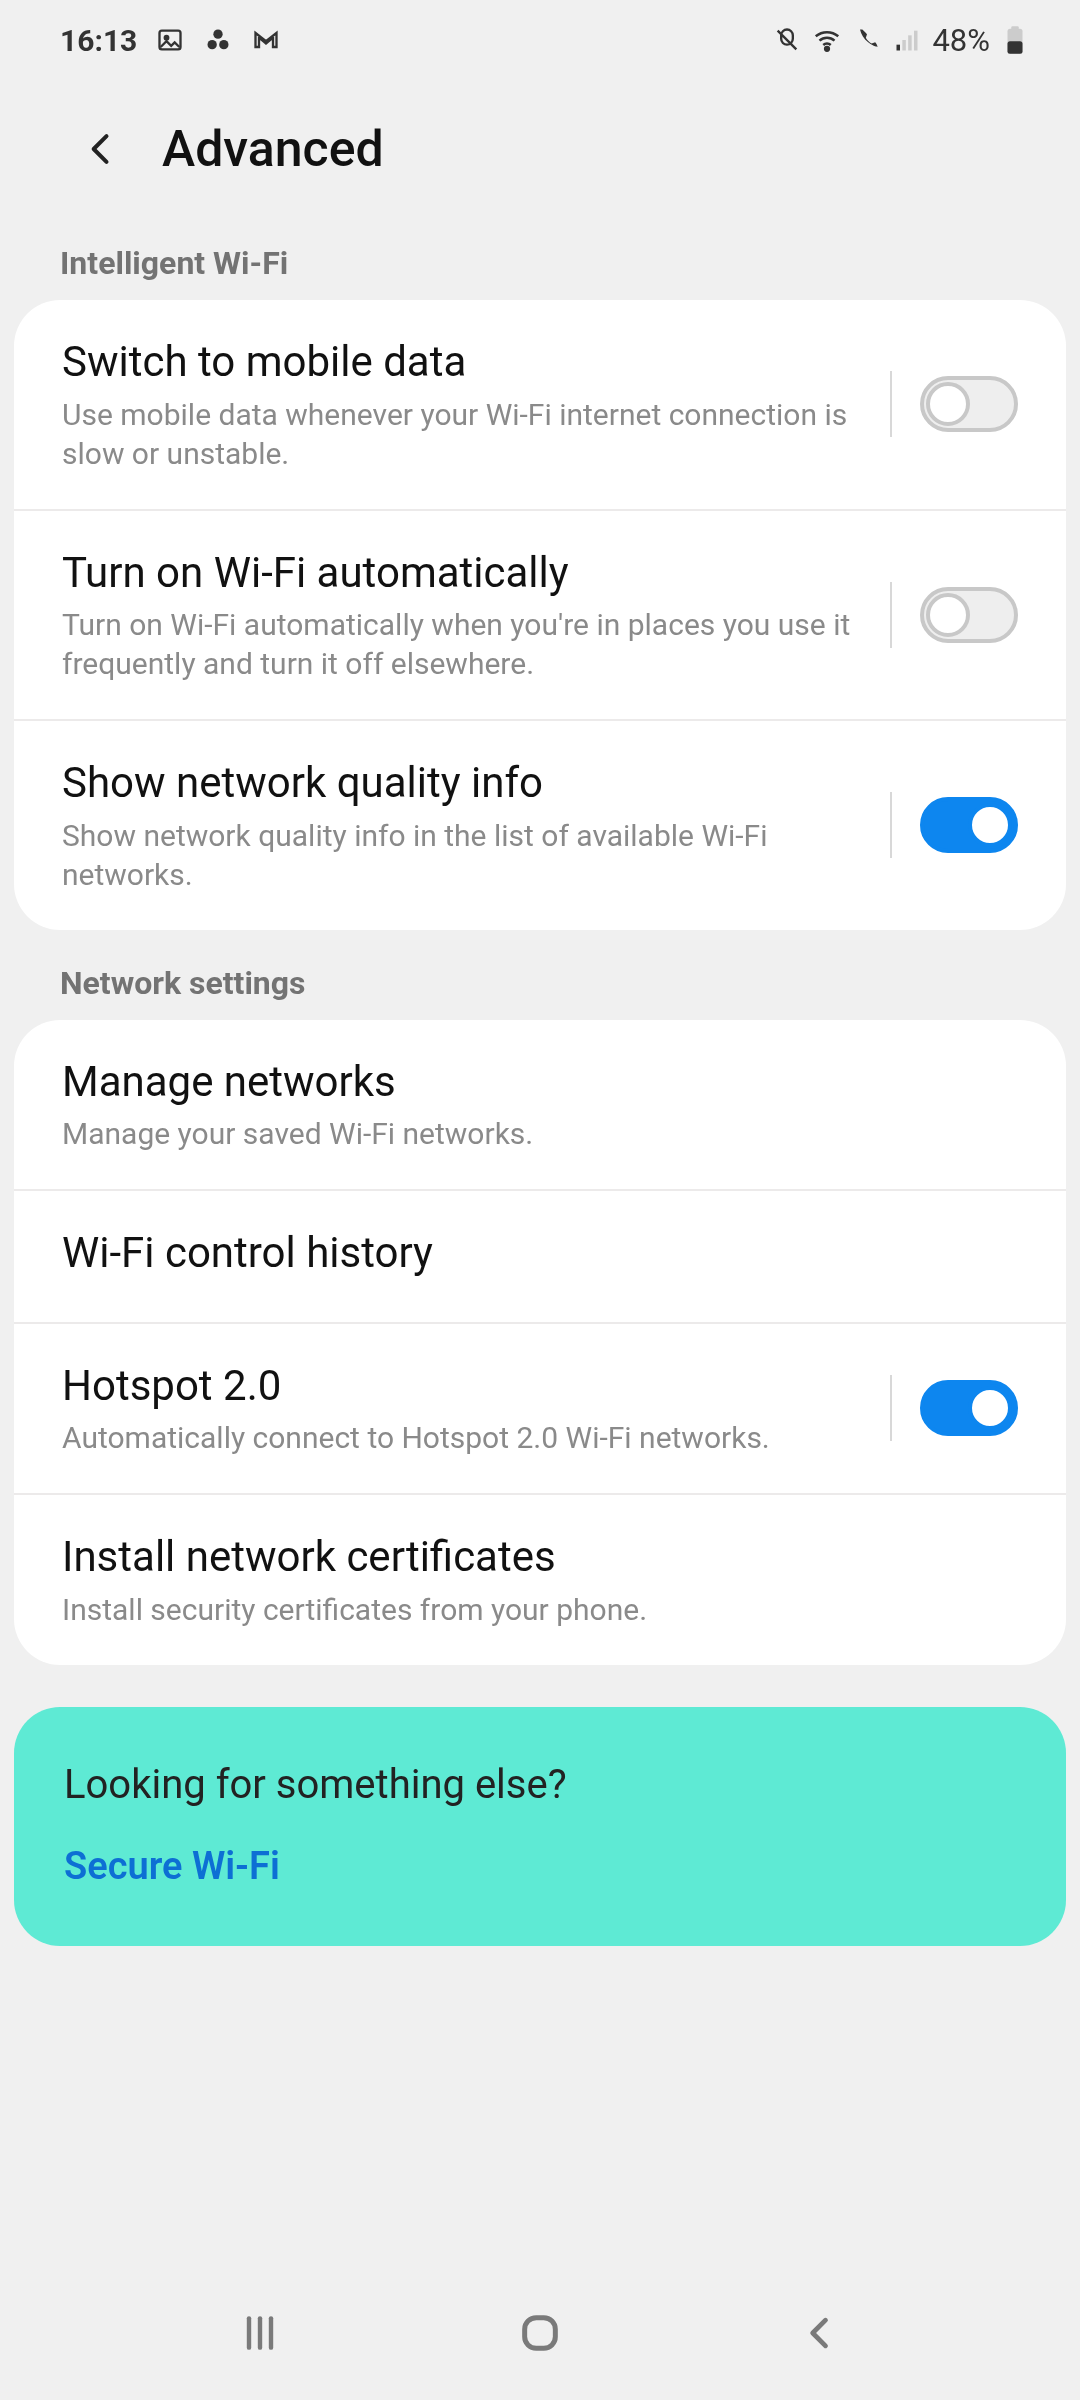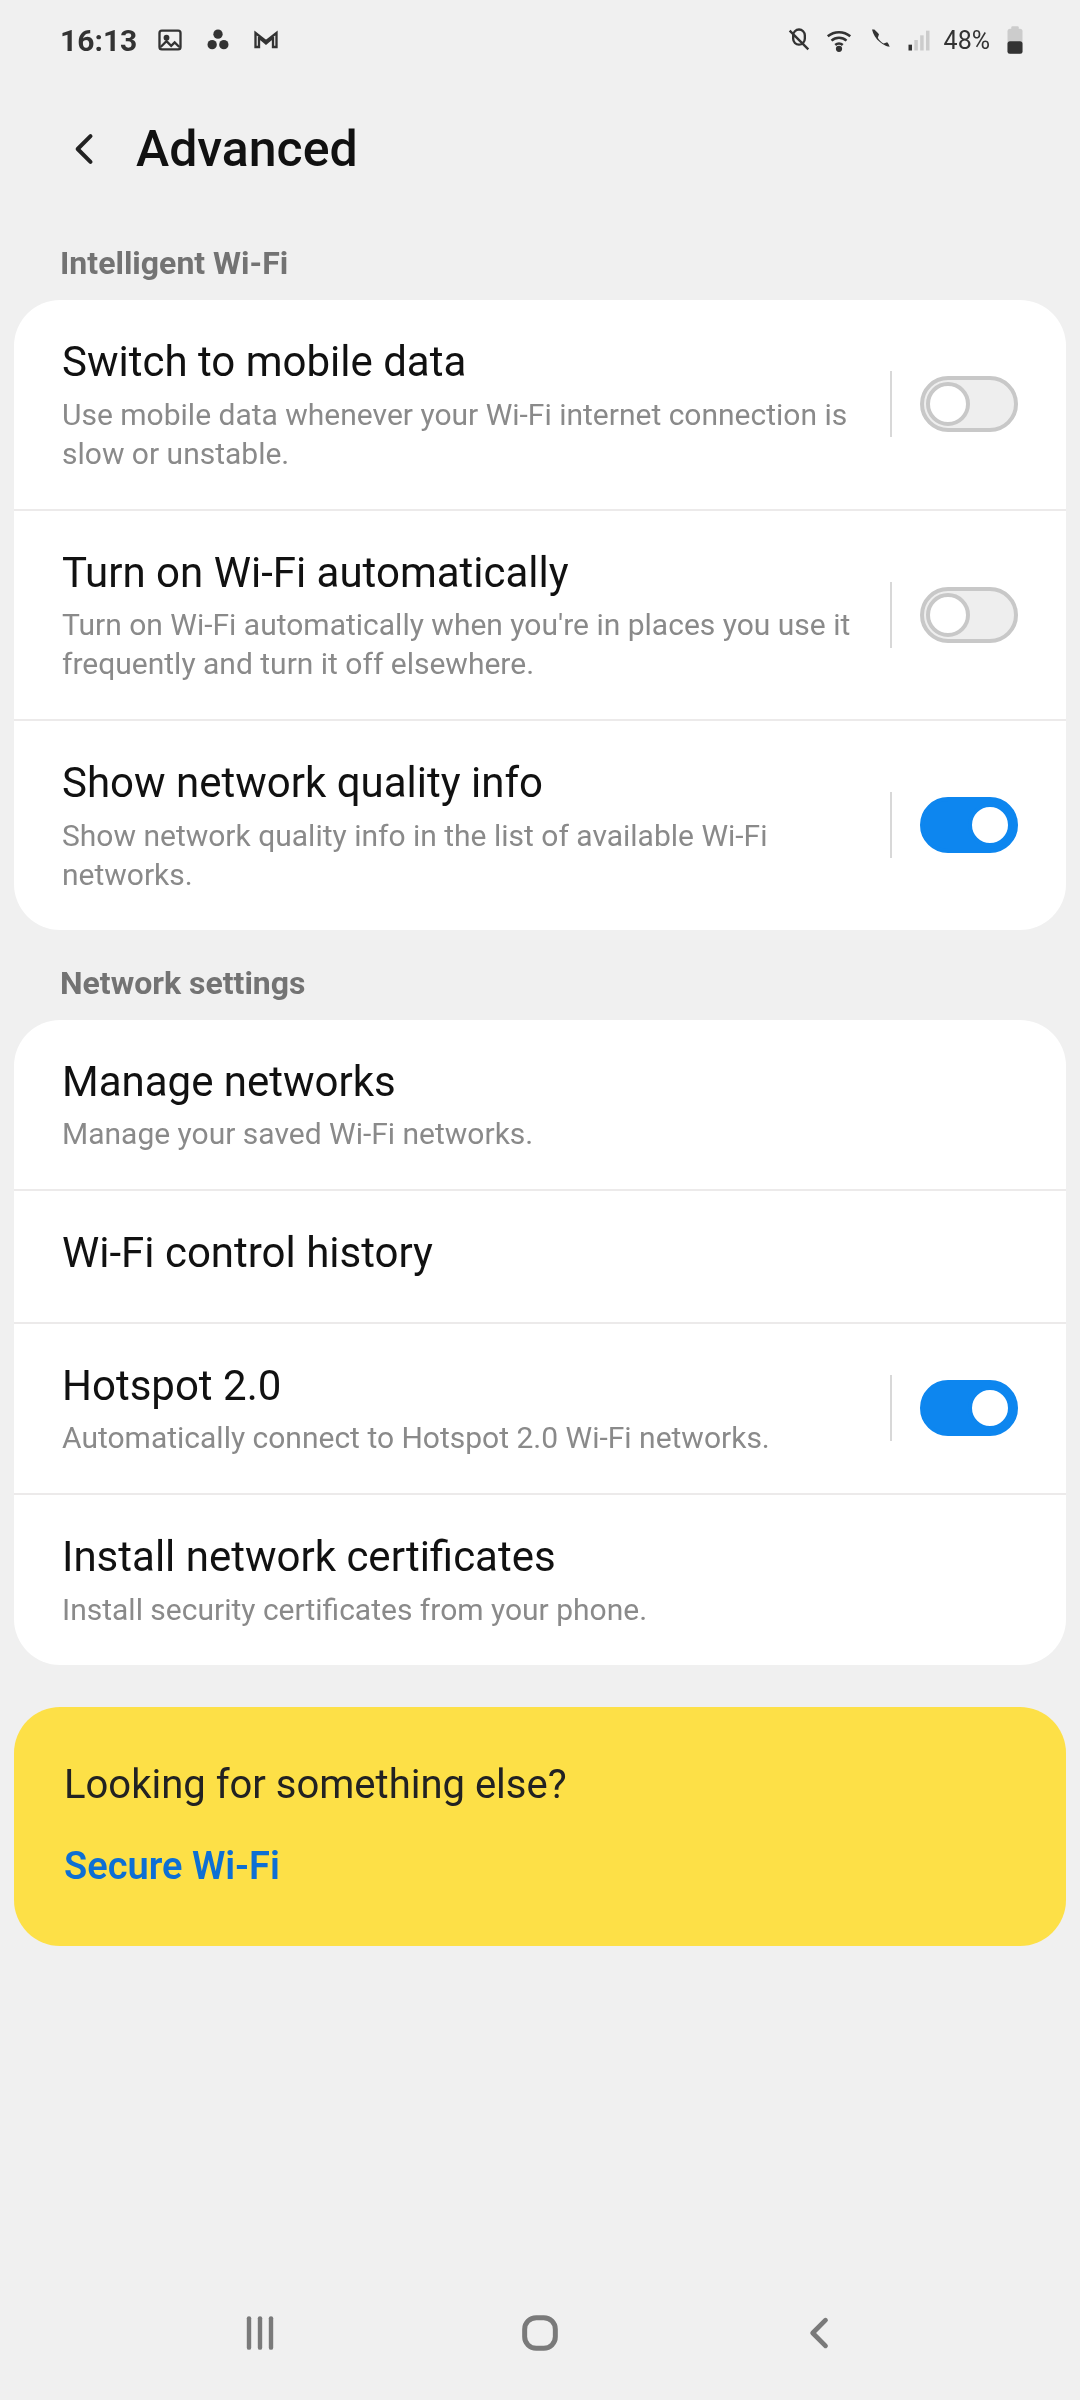--- a/index.html
+++ b/index.html
@@ -21,22 +21,22 @@
     color: #333;
   }
   .status-left { display: flex; align-items: center; gap: 18px; }
   .status-right { display: flex; align-items: center; gap: 10px; }
   .status-icon { width: 30px; height: 30px; display:inline-flex; align-items:center; justify-content:center; }
 
   
   .app-header {
     display: flex;
     align-items: center;
-    gap: 26px;
-    padding: 40px 50px 60px 60px;
+    gap: 36px;
+    padding: 40px 50px 60px 76px;
   }
   .back-btn { width: 50px; height: 50px; display:flex; align-items:center; justify-content:center; }
   .app-title { font-size: 50px; font-weight: 500; color: #111; }
 
   
   .section-label {
     font-size: 32px;
     color: #737373;
     padding: 6px 60px 18px 60px;
     font-weight: 700;
@@ -103,21 +103,21 @@
     background: #0d86ef;
   }
   .toggle.on .knob {
     border-color: #0d86ef;
     background: #fff;
     left: auto; right: 2px;
   }
 
   
   .related-card {
-    background: #fde047;
+    background: #5eead4;
     border-radius: 46px;
     margin: 42px 14px 0 14px;
     padding: 54px 50px 58px 50px;
   }
   .related-title {
     font-size: 40px;
     color: #222;
     margin-bottom: 36px;
   }
   .related-link {
@@ -182,21 +182,21 @@
         </svg>
     </span>
     <span class="status-icon">
       <svg viewBox="0 0 24 24" width="28" height="28">
           <rect x="3" y="16" width="3" height="5" fill="#333"></rect>
           <rect x="8" y="12" width="3" height="9" fill="#ccc"></rect>
           <rect x="13" y="8" width="3" height="13" fill="#ccc"></rect>
           <rect x="18" y="4" width="3" height="17" fill="#ccc"></rect>
         </svg>
     </span>
-    <span style="font-size:25px;">48%</span>
+    <span style="font-size:31px;">48%</span>
     <span class="status-icon">
       <svg viewBox="0 0 14 24" width="18" height="30">
           <rect x="1" y="3" width="12" height="20" rx="2" fill="#ccc"></rect>
           <rect x="4" y="1" width="6" height="3" rx="1" fill="#ccc"></rect>
           <rect x="1" y="13" width="12" height="10" rx="2" fill="#333"></rect>
         </svg>
     </span>
   </div>
 </div>
 

